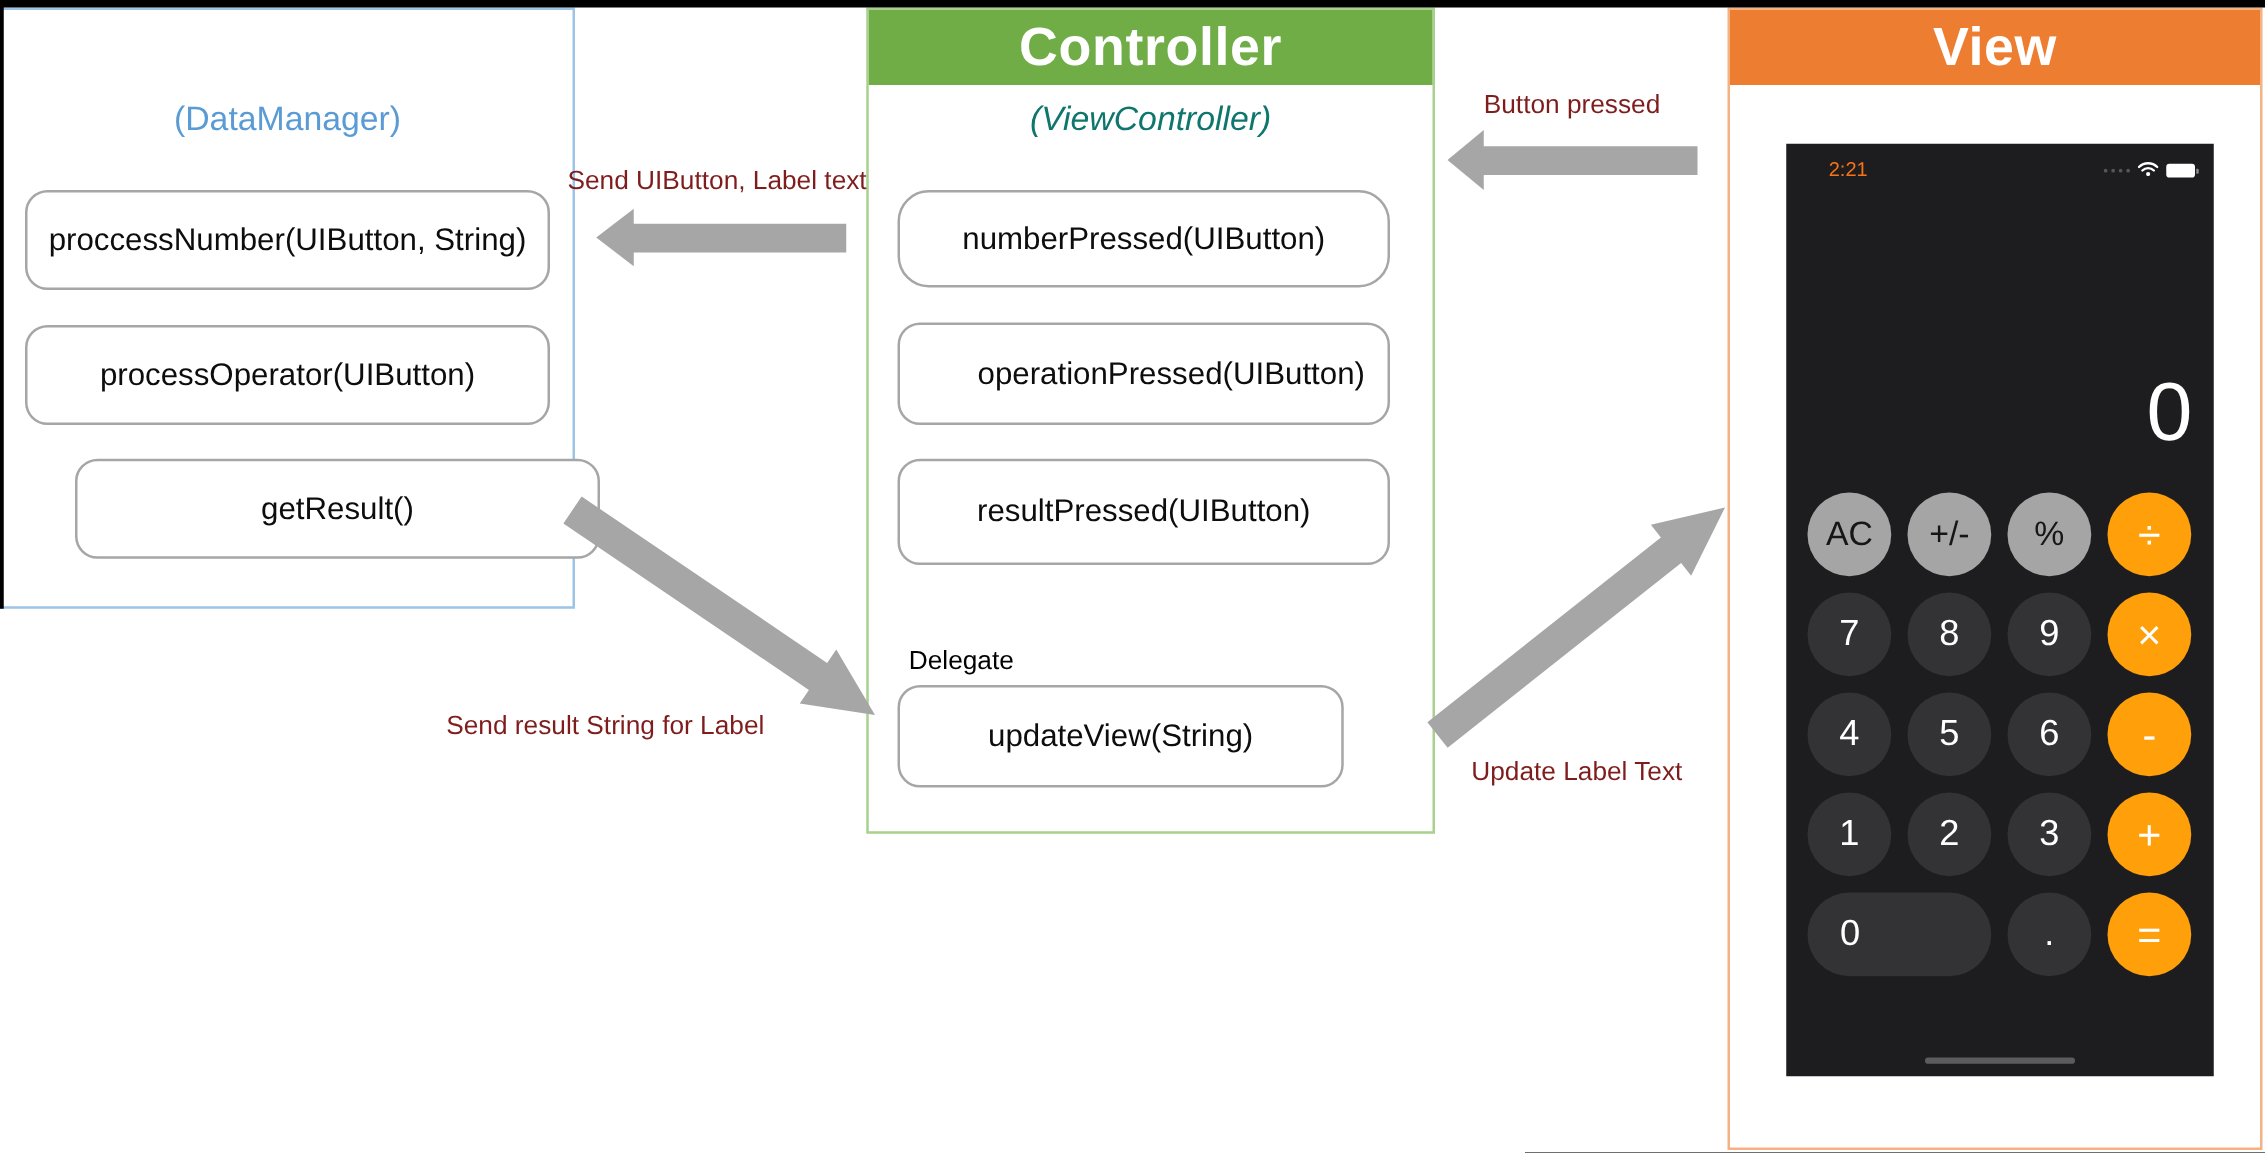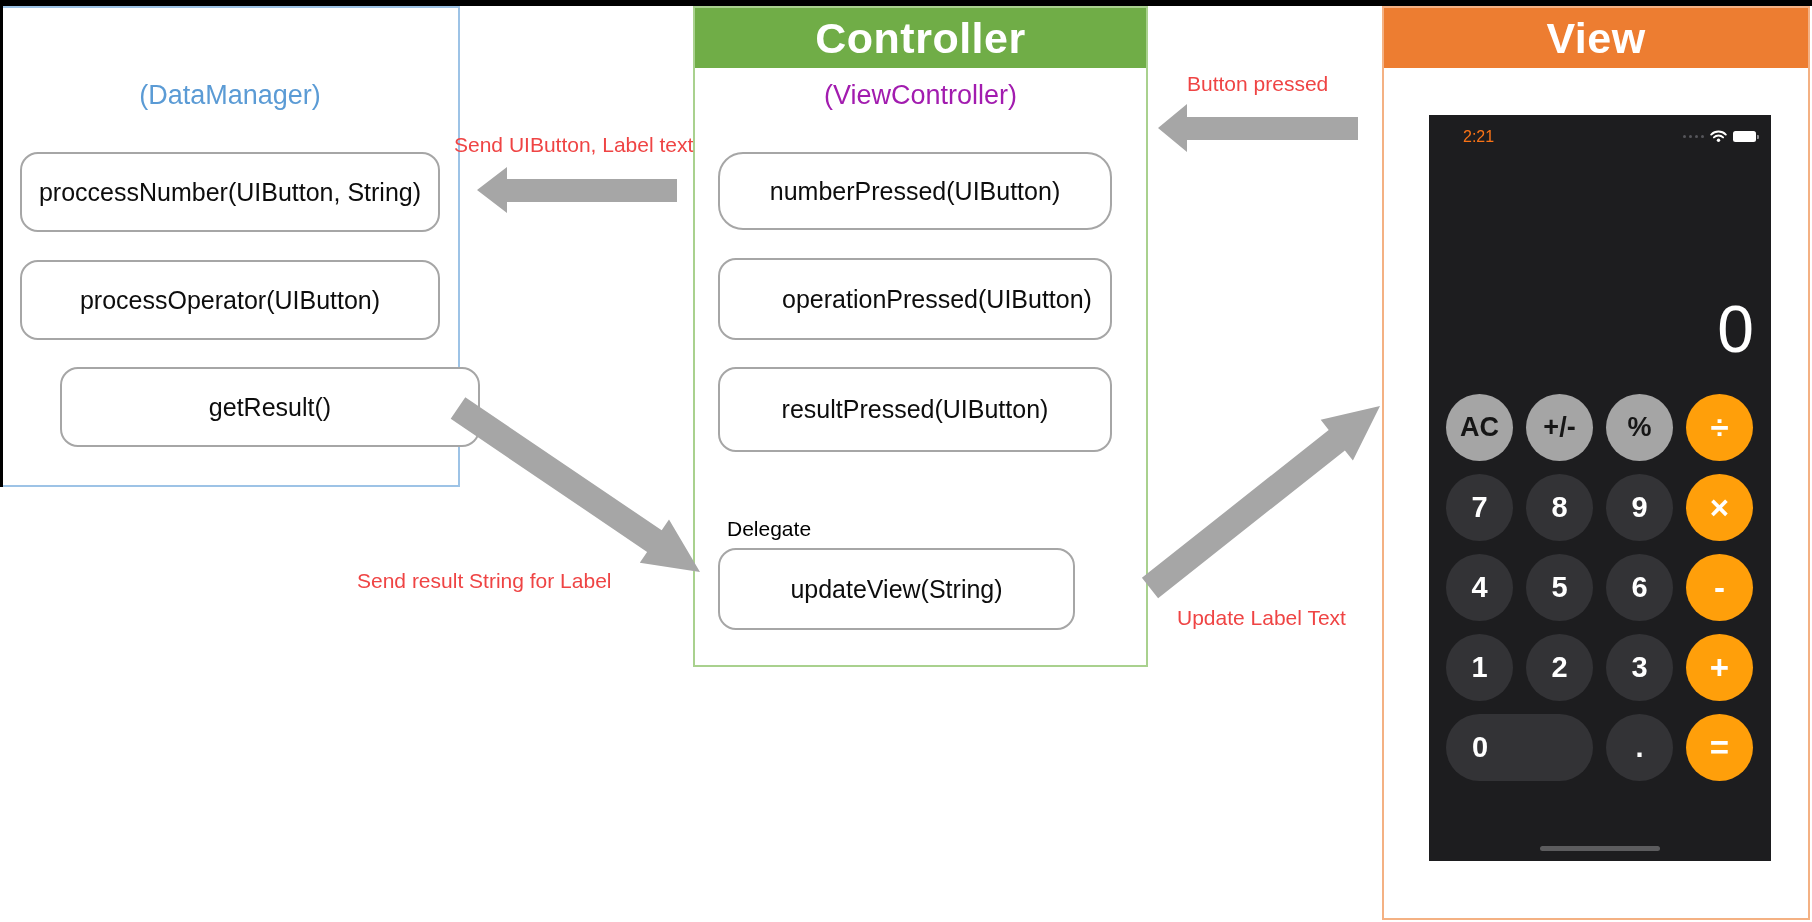--- a/index.html
+++ b/index.html
@@ -14,50 +14,50 @@
   .panel-model{left:0;top:6px;width:460px;height:481px;border:2px solid #9dc3e6;}
   .panel-controller{left:693px;top:6px;width:455px;height:661px;border:2px solid #a9d18e;}
   .panel-view{left:1382px;top:6px;width:428px;height:914px;border:2px solid #f4b183;}
   .phead{height:60px;display:flex;align-items:center;justify-content:center;
          font-size:43px;font-weight:bold;color:#fff;letter-spacing:0.5px;}
   .phead-model{background:#5b9bd5;}
   .phead-controller{background:#70ad47;}
   .phead-view{background:#ed7d31;}
   .psub{position:absolute;left:0;width:100%;top:72px;text-align:center;font-size:27px;}
   .psub-model{color:#5b9bd5;}
-  .psub-controller{color:#a21caf;}
+  .psub-controller{color:#0f766e;font-style:italic;}
 
   
   .mbox{position:absolute;background:#fff;border:2px solid #a6a6a6;border-radius:18px;
         display:flex;align-items:center;justify-content:center;font-size:25px;color:#0d0d0d;
         z-index:4;box-sizing:border-box;}
 
   
-  .alabel{position:absolute;font-size:21px;color:#ef4444;z-index:6;white-space:nowrap;}
+  .alabel{position:absolute;font-size:21px;color:#7f1d1d;z-index:6;white-space:nowrap;}
   .delegate-label{position:absolute;left:727px;top:517px;font-size:21px;color:#000;z-index:6;}
 
   
   .arrows{position:absolute;left:0;top:0;width:1812px;height:922px;z-index:5;pointer-events:none;}
   .arrows polygon{fill:#a6a6a6;}
 
   
   .phone{position:absolute;left:1429px;top:115px;width:342px;height:746px;background:#1d1d1f;z-index:3;}
   .status-time{position:absolute;left:34px;top:13px;font-size:16px;font-weight:400;color:#f97316;}
   .status-icons{position:absolute;right:15px;top:15px;display:flex;align-items:center;gap:6px;height:13px;}
   .cell-dots{display:flex;gap:3px;align-items:center;}
   .cell-dots i{width:3px;height:3px;border-radius:50%;background:#55555a;display:block;}
   .battery{width:23px;height:11px;background:#fff;border-radius:2.5px;position:relative;}
   .battery:after{content:"";position:absolute;right:-3px;top:3.5px;width:2px;height:4px;
                  background:#8a8a8e;border-radius:0 1px 1px 0;}
   .calc-display{position:absolute;right:17px;top:181px;font-size:66px;font-weight:200;
                 color:#fff;line-height:1;}
   .keypad{position:absolute;left:17px;top:279px;display:flex;flex-direction:column;gap:13px;}
   .krow{display:flex;gap:13px;}
   .key{width:67px;height:67px;border-radius:50%;display:flex;align-items:center;
-       justify-content:center;font-size:29px;box-sizing:border-box;font-weight:bold;}
+       justify-content:center;font-size:29px;box-sizing:border-box;}
   .key.light{background:#a5a5a5;color:#161616;font-size:27px;}
   .key.dark{background:#333336;color:#fff;}
   .key.orange{background:#ff9f0a;color:#fff;font-size:33px;}
   .key.zero{width:147px;border-radius:34px;justify-content:flex-start;padding-left:26px;}
   .homebar{position:absolute;left:111px;top:731px;width:120px;height:5px;border-radius:3px;
            background:#5c5c5e;}
 </style>
 </head>
 <body>
 

